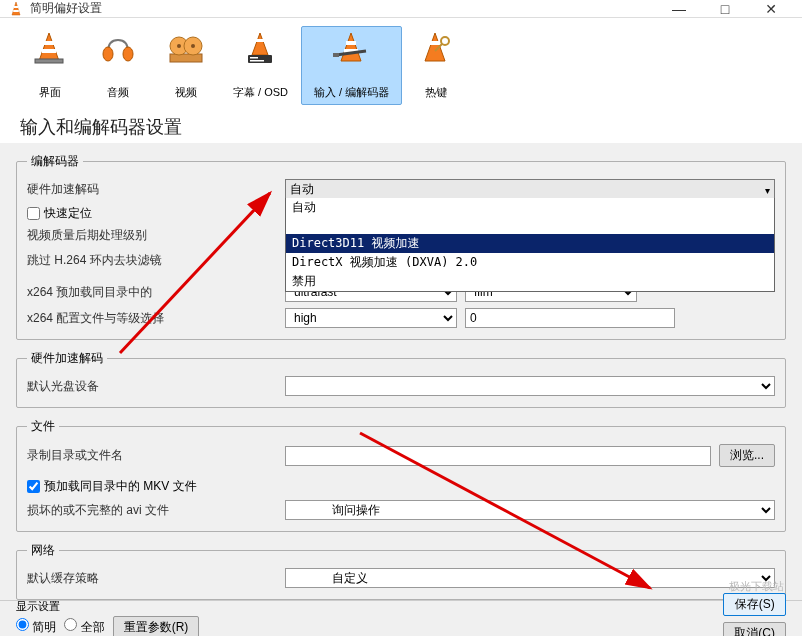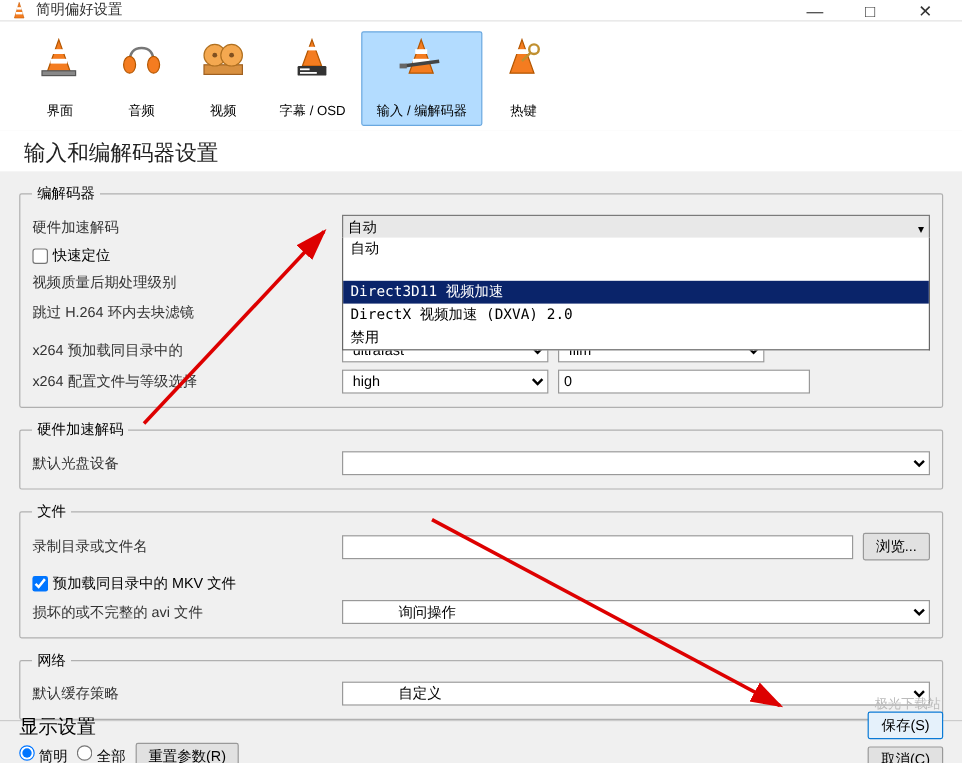--- a/index.html
+++ b/index.html
@@ -234,21 +234,21 @@
           <path d="M0,0 L0,6 L9,3 z" fill="#d00"></path>
         </marker>
       </defs>
     <line x1="10" y1="10" x2="300" y2="165" stroke="#d00" stroke-width="3" marker-end="url(#ah2)"></line>
   </svg>
 
 </div>
 
 <div class="footer">
   <div class="footer-left">
-    <span style="font-size:16px;">显示设置</span>
+    <span style="font-size:11px;">显示设置</span>
     <div class="footer-radios">
       <label><input type="radio" name="view" checked="" style=""> <span>简明</span></label>
       <label><input type="radio" name="view" style=""> <span>全部</span></label>
       <button class="btn">重置参数(R)</button>
     </div>
   </div>
   <div class="footer-right">
     <button class="btn highlight">保存(S)</button>
     <button class="btn">取消(C)</button>
   </div>

